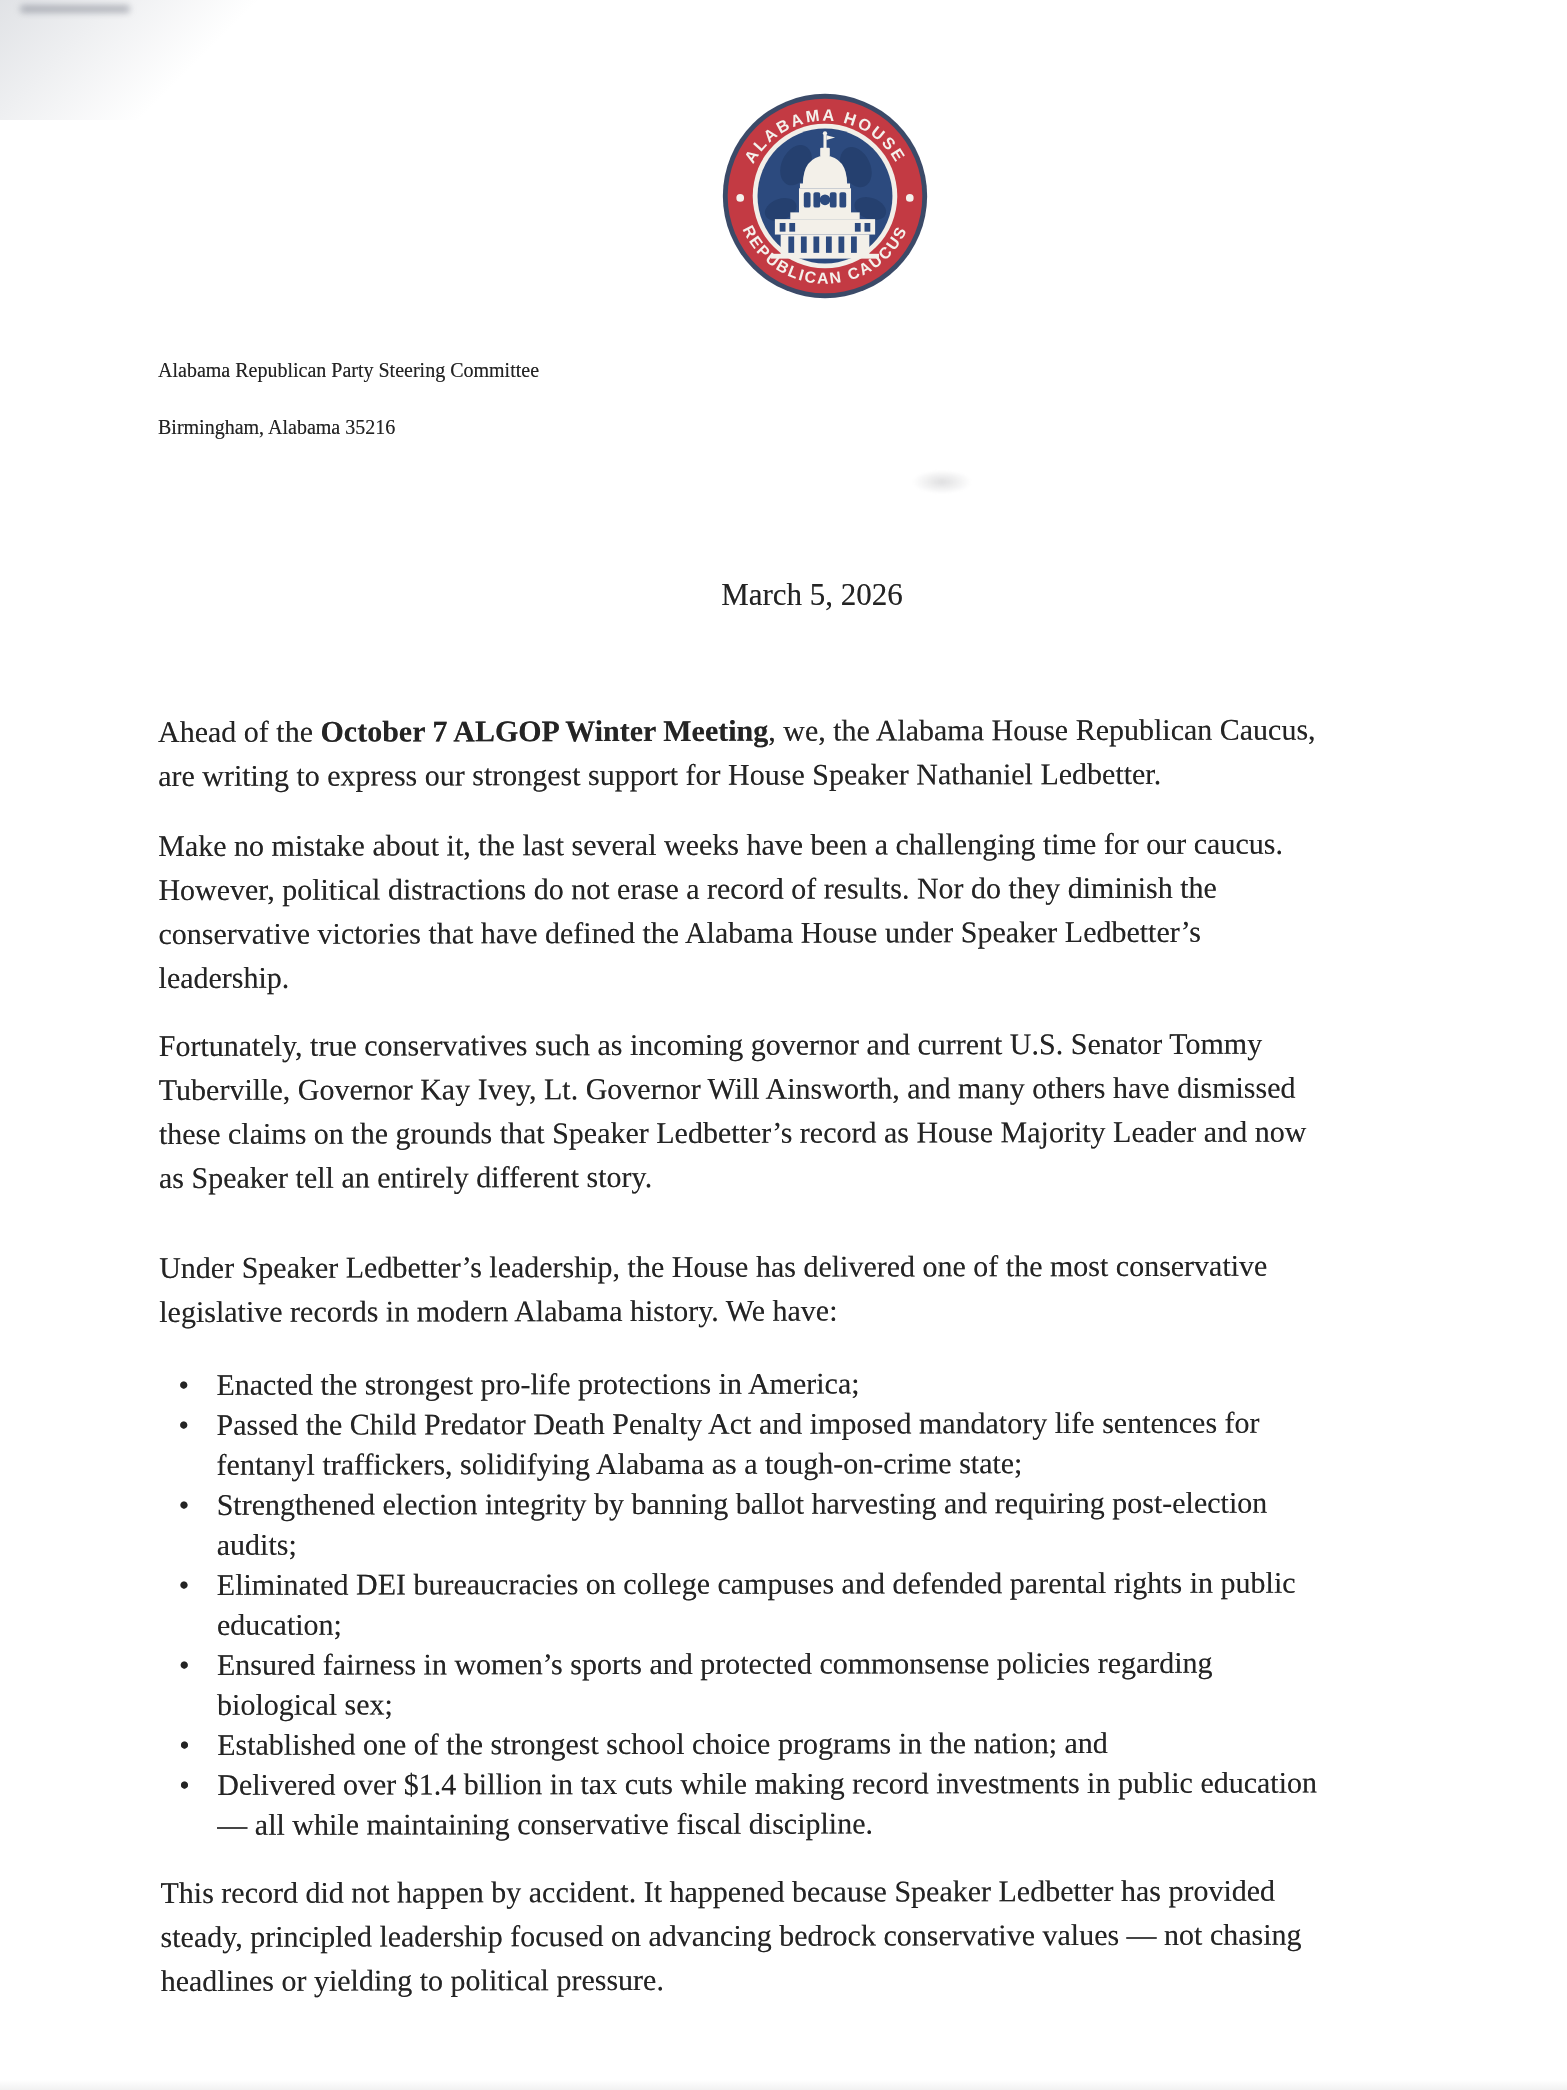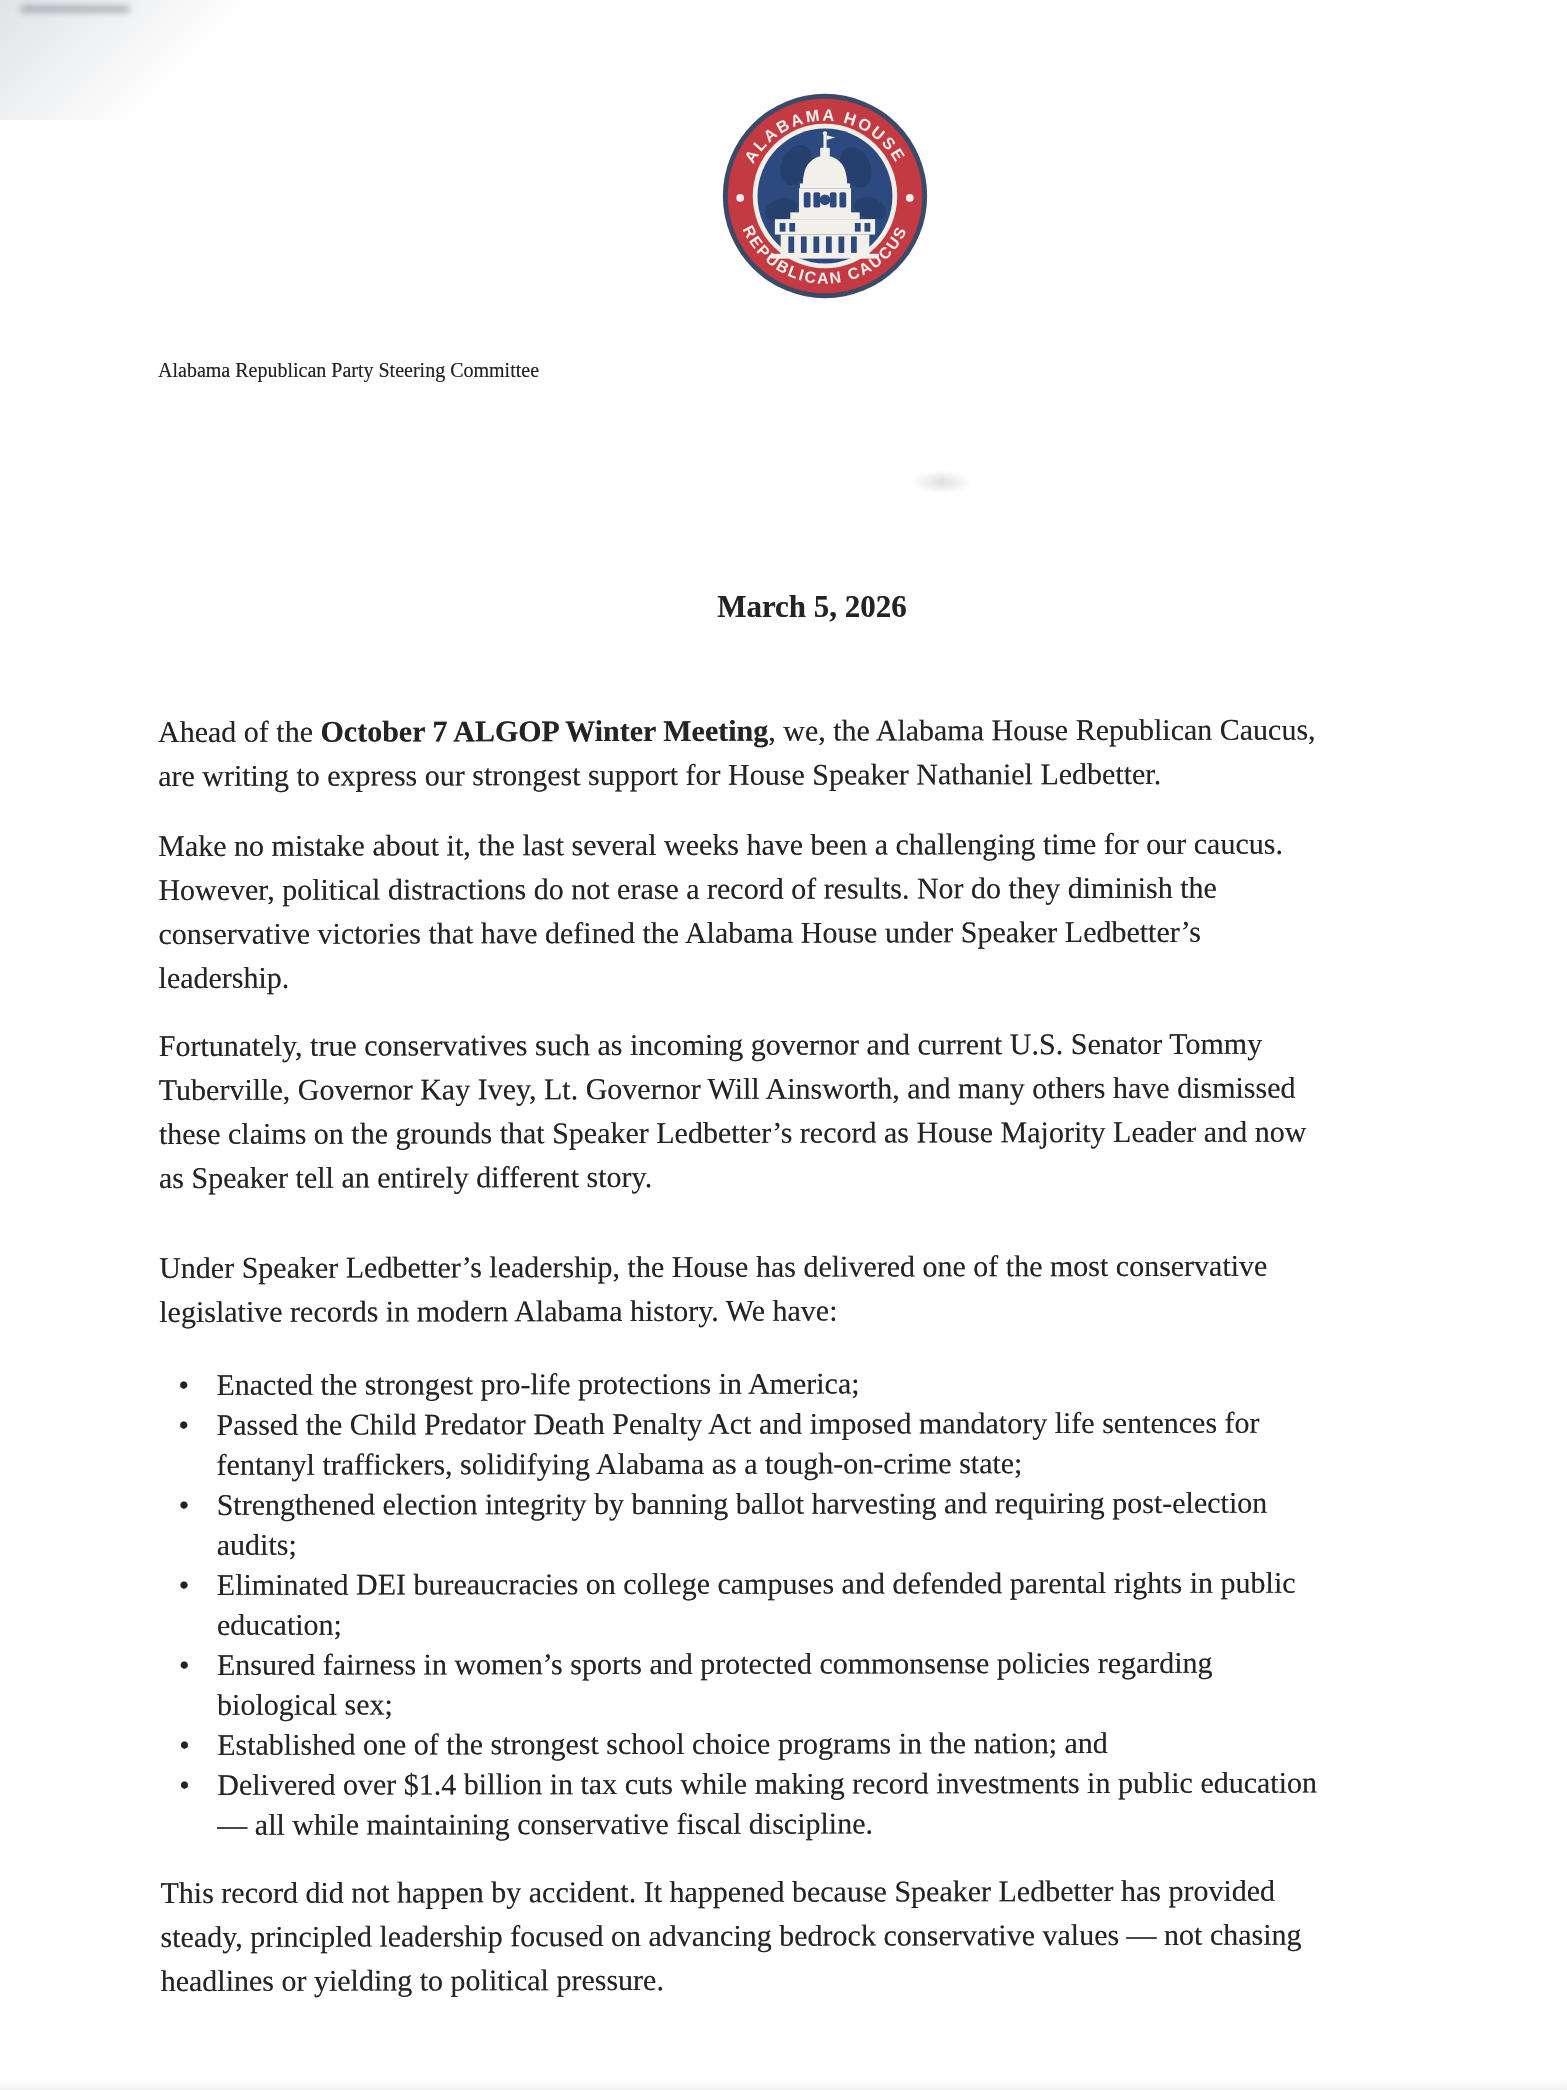--- a/index.html
+++ b/index.html
@@ -35,23 +35,22 @@
   .logo-wrap svg { width:212px; height:212px; display:block; }
   .arc-label { font-family:"Liberation Sans","DejaVu Sans",sans-serif; font-weight:bold; }
 
   .sender {
     position:absolute; left:158px; top:342px;
     font-size:20px; line-height:57px;
     text-shadow:0 0 0.6px rgba(40,40,40,0.55);
   }
   .date-line {
     position:absolute; left:157px; top:577px; width:1310px;
-    text-align:center; font-weight:bold; font-size:31px;
+    text-align:center; font-weight:normal; font-size:31px;
     text-shadow:0 0 0.6px rgba(40,40,40,0.55);
-    margin-top:12px;
   }
   .letter-body {
     position:absolute; left:158px; top:710px; width:1398px;
     font-size:30px; line-height:44px;
     text-shadow:0 0 0.6px rgba(40,40,40,0.55);
     transform:rotate(-0.12deg);
     transform-origin:left top;
   }
   .para { margin:0 0 26px 0; white-space:pre-wrap; }
   .para.gap-md { margin-bottom:24px; }
@@ -128,20 +127,21 @@
       </text>
       <text class="arc-label" font-size="16.5" letter-spacing="2">
         <textPath href="#arcBottom" startOffset="50%" text-anchor="middle">REPUBLICAN CAUCUS</textPath>
       </text>
     </g>
   </svg>
 </div>
 
 <div class="sender">
   <div>Alabama Republican Party Steering Committee</div>
+  <div>Birmingham, Alabama 35216</div>
 </div>
 
 <div class="date-line">March 5, 2026</div>
 
 <div class="letter-body">
   <p class="para"><span>Ahead of the </span><b>October 7 ALGOP Winter Meeting</b><span>, we, the Alabama House Republican Caucus,
 are writing to express our strongest support for House Speaker Nathaniel Ledbetter.</span></p>
   <p class="para gap-md">Make no mistake about it, the last several weeks have been a challenging time for our caucus.
 However, political distractions do not erase a record of results. Nor do they diminish the
 conservative victories that have defined the Alabama House under Speaker Ledbetter’s

